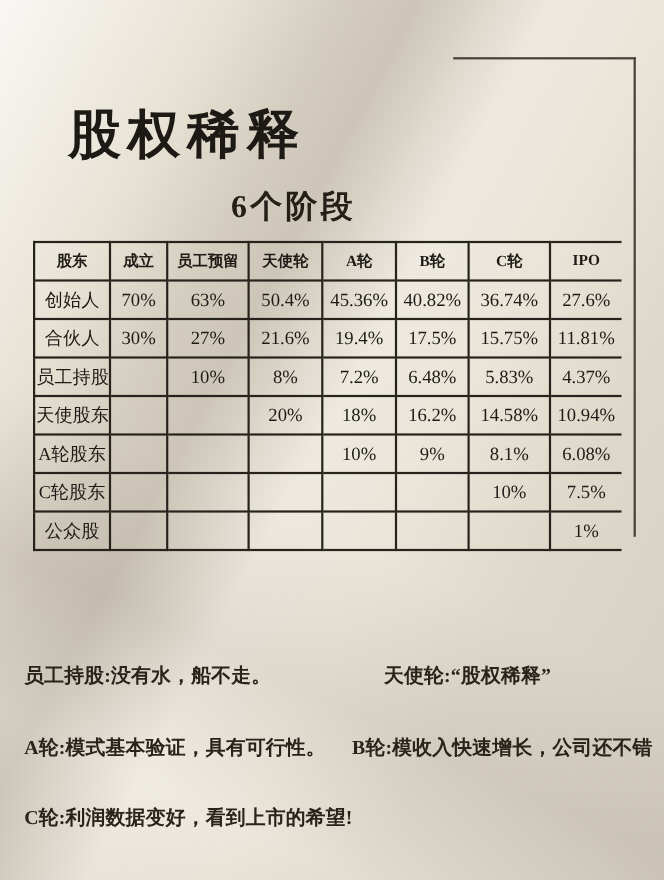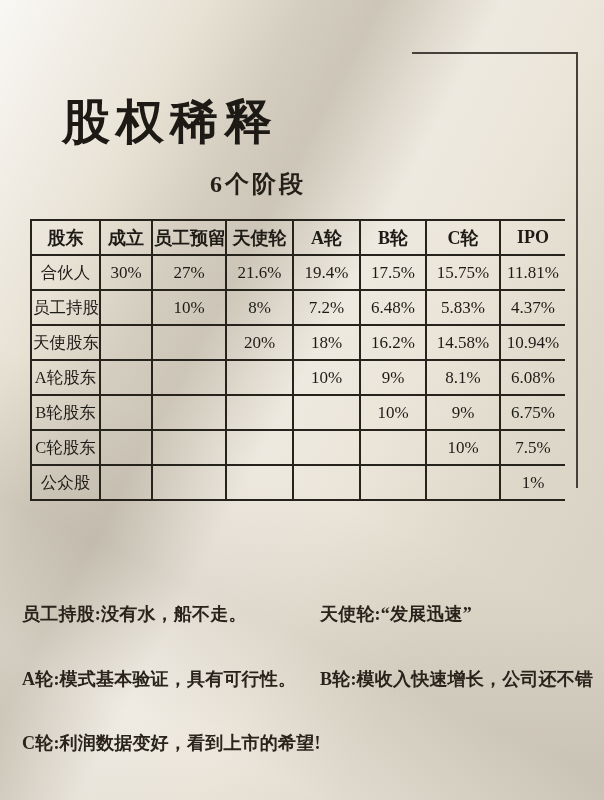--- a/index.html
+++ b/index.html
@@ -42,21 +42,21 @@
   .page-title{
     position:absolute;
     left:62px;top:90px;
     font-size:48px;font-weight:bold;
     letter-spacing:6px;
     color:#1d1a15;
   }
   .page-subtitle{
     position:absolute;
     left:210px;top:168px;
-    font-size:24px;font-weight:bold;
+    font-size:29px;font-weight:bold;
     letter-spacing:3px;
     color:#242018;
   }
   table.equity-table{
     position:absolute;
     left:30px;top:219px;
     width:534px;
     border-collapse:collapse;
     table-layout:fixed;
   }
@@ -65,26 +65,26 @@
     height:33px;
     padding:0 1px;
     text-align:center;
     vertical-align:middle;
     font-size:17px;
     font-weight:normal;
     color:#1e1b16;
     overflow:hidden;
     white-space:nowrap;
   }
-  .equity-table th{font-weight:bold;font-size:18px;}
+  .equity-table th{font-weight:bold;font-size:14px;}
   .equity-table tr > *:last-child{border-right:none;}
   .equity-table td.label-cell{font-size:16.5px;letter-spacing:0;}
   .notes{position:absolute;left:22px;top:590px;width:568px;}
   .notes-row{position:absolute;left:0;width:100%;display:flex;}
-  .notes-row.r0{top:12px;}
+  .notes-row.r0{top:12px;gap:29px;}
   .notes-row.r1{top:77px;}
   .notes-row.r2{top:141px;gap:10px;}
   .note{
     font-size:18px;font-weight:bold;
     color:#28231b;letter-spacing:0.2px;
     white-space:nowrap;
   }
   .note.left{width:298px;flex:0 0 298px;}
   .note.right{flex:1;}
 </style>
@@ -117,20 +117,30 @@
           <th>员工预留</th>
           <th>天使轮</th>
           <th>A轮</th>
           <th>B轮</th>
           <th>C轮</th>
           <th>IPO</th>
         </tr>
     </thead>
     <tbody>
         <tr>
+          <td class="label-cell">创始人</td>
+          <td>70%</td>
+          <td>63%</td>
+          <td>50.4%</td>
+          <td>45.36%</td>
+          <td>40.82%</td>
+          <td>36.74%</td>
+          <td>27.6%</td>
+        </tr>
+        <tr>
           <td class="label-cell">合伙人</td>
           <td>30%</td>
           <td>27%</td>
           <td>21.6%</td>
           <td>19.4%</td>
           <td>17.5%</td>
           <td>15.75%</td>
           <td>11.81%</td>
         </tr>
         <tr>
@@ -157,30 +167,20 @@
           <td class="label-cell">A轮股东</td>
           <td></td>
           <td></td>
           <td></td>
           <td>10%</td>
           <td>9%</td>
           <td>8.1%</td>
           <td>6.08%</td>
         </tr>
         <tr>
-          <td class="label-cell">B轮股东</td>
-          <td></td>
-          <td></td>
-          <td></td>
-          <td></td>
-          <td>10%</td>
-          <td>9%</td>
-          <td>6.75%</td>
-        </tr>
-        <tr>
           <td class="label-cell">C轮股东</td>
           <td></td>
           <td></td>
           <td></td>
           <td></td>
           <td></td>
           <td>10%</td>
           <td>7.5%</td>
         </tr>
         <tr>
@@ -192,21 +192,21 @@
           <td></td>
           <td></td>
           <td>1%</td>
         </tr>
       </tbody>
   </table>
 
   <div class="notes">
       <div class="notes-row r0">
         <div class="note left">员工持股:没有水，船不走。</div>
-        <div class="note right">天使轮:“发展迅速”</div>
+        <div class="note right">天使轮:“股权稀释”</div>
       </div>
       <div class="notes-row r1">
         <div class="note left">A轮:模式基本验证，具有可行性。</div>
         <div class="note right">B轮:模收入快速增长，公司还不错</div>
       </div>
       <div class="notes-row r2">
         <div class="note left">C轮:利润数据变好，看到上市的希望!</div>
       </div>
     </div>
 </div>

